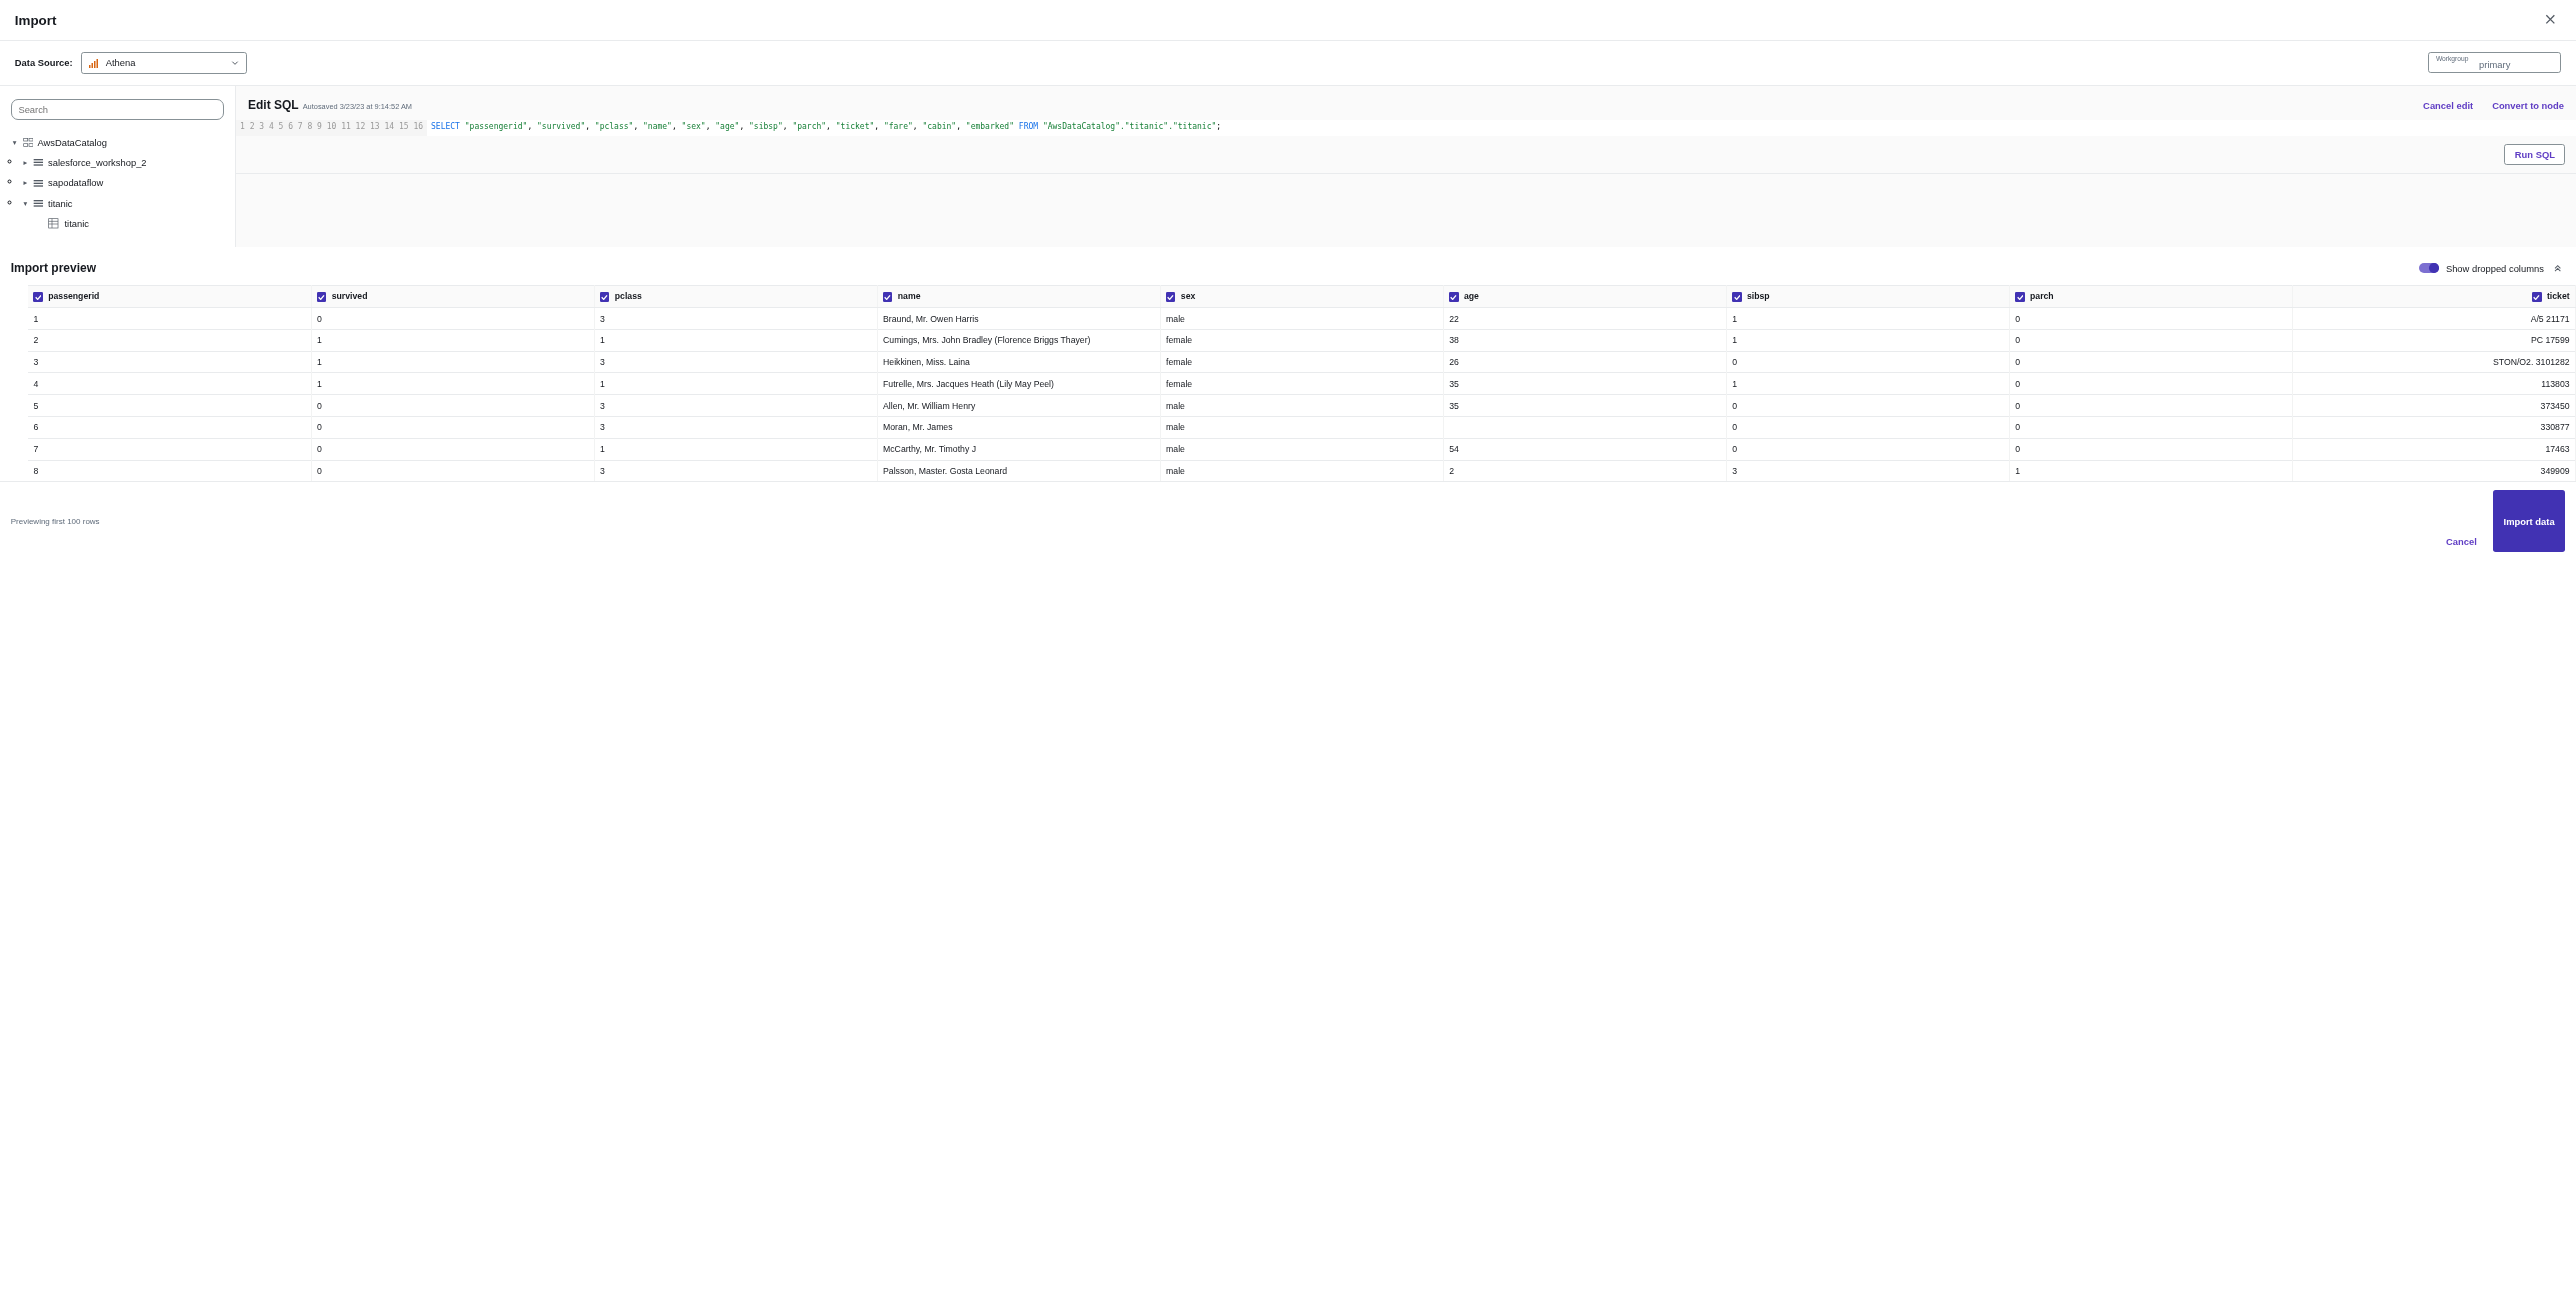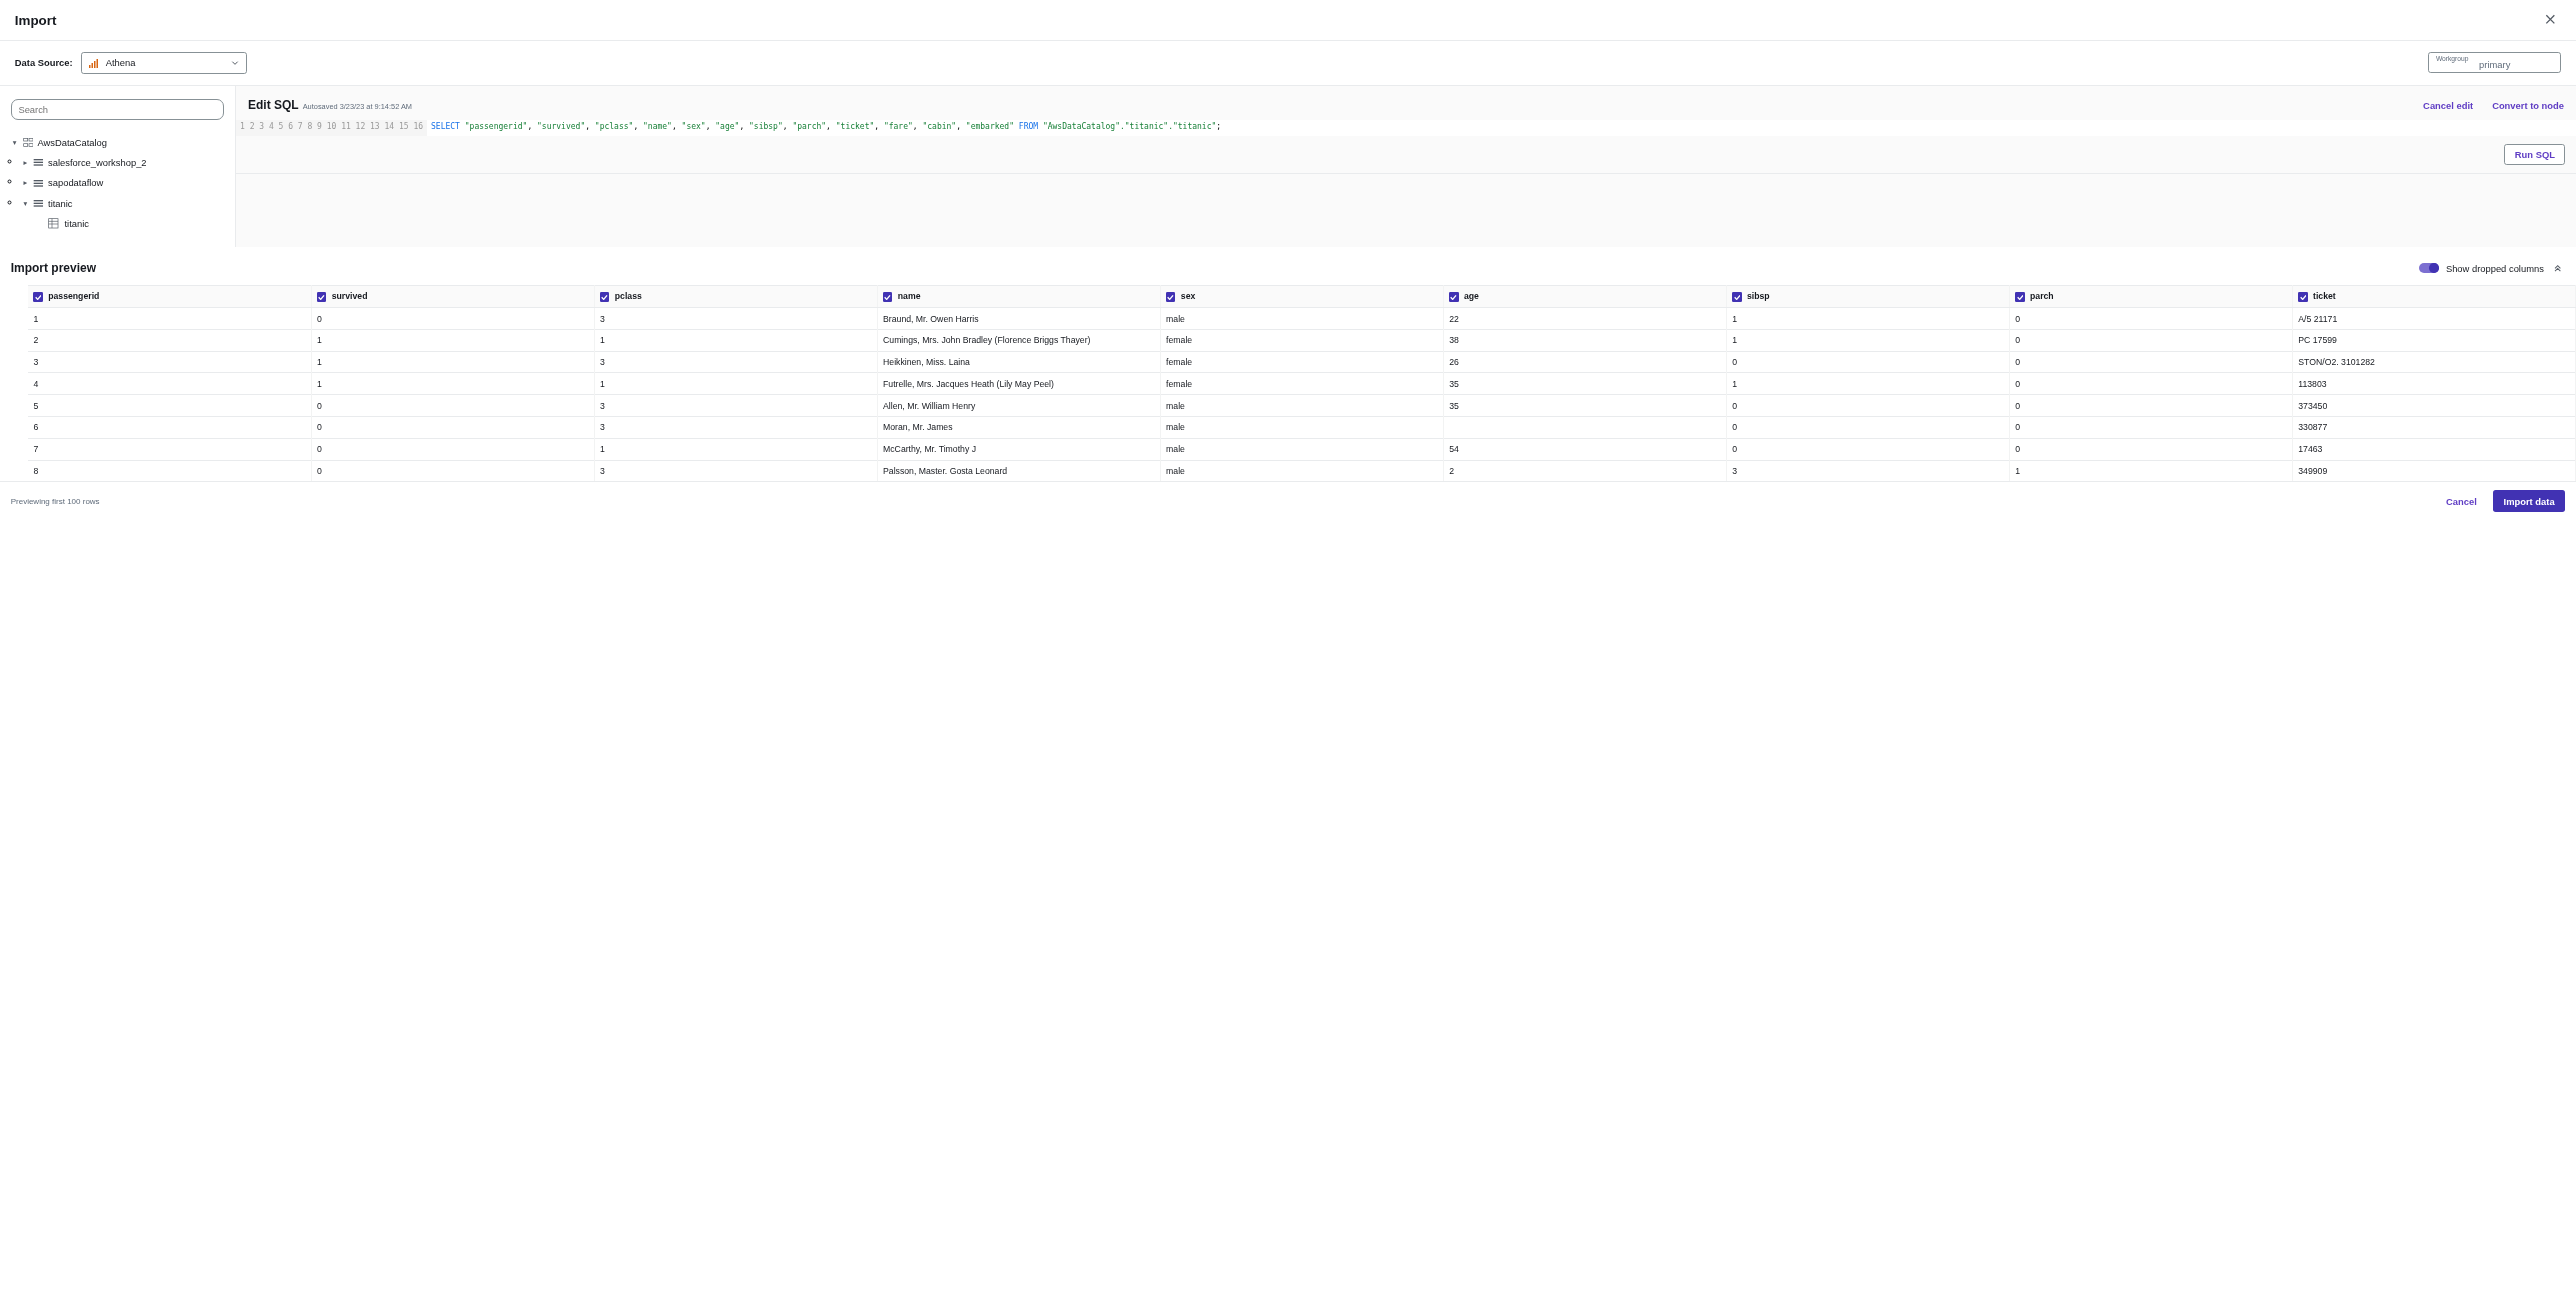--- a/index.html
+++ b/index.html
@@ -66,26 +66,26 @@
 .cb svg { width: 6.7px; height: 6.7px; color: #fff; }
 
 .col-0 { width: 117px; }
 .col-1 { width: 117px; }
 .col-2 { width: 117px; }
 .col-3 { width: 117px; }
 .col-4 { width: 117px; }
 .col-5 { width: 117px; }
 .col-6 { width: 117px; }
 .col-7 { width: 117px; }
-.col-8 { width: 117px; }
+.col-8 { width: 117px; text-align: right; }
 
 .footer { display: flex; align-items: center; padding: 8px 10.7px; border-top: 0.7px solid #e9ebed; }
 .footer .status { font-size: 8px; color: #5f6b7a; }
 .footer .actions { margin-left: auto; display: flex; gap: 5.4px; }
-.btn-ghost { background: none; border: none; color: #5f3dc4; font-weight: 700; padding: 5.4px 10.7px; cursor: pointer; font-size: 9.4px; }
+.btn-ghost { background: none; border: none; color: #5f3dc4; font-weight: 700; padding: 5.4px 10.7px; cursor: pointer; font-size: 9.4px; margin-top: 40px; }
 .btn-primary { background: #4132b3; color: #fff; border: none; border-radius: 2.7px; padding: 5.4px 10.7px; font-weight: 700; cursor: pointer; font-size: 9.4px; }
 </style>
 </head>
 <body>
 
 <div class="header">
   <h1>Import</h1>
   <button class="close-btn">
     <svg width="10.7" height="10.7" viewBox="0 0 16 16">
         <path d="M2 2 L14 14 M14 2 L2 14" stroke="currentColor" stroke-width="2" fill="none"></path>

